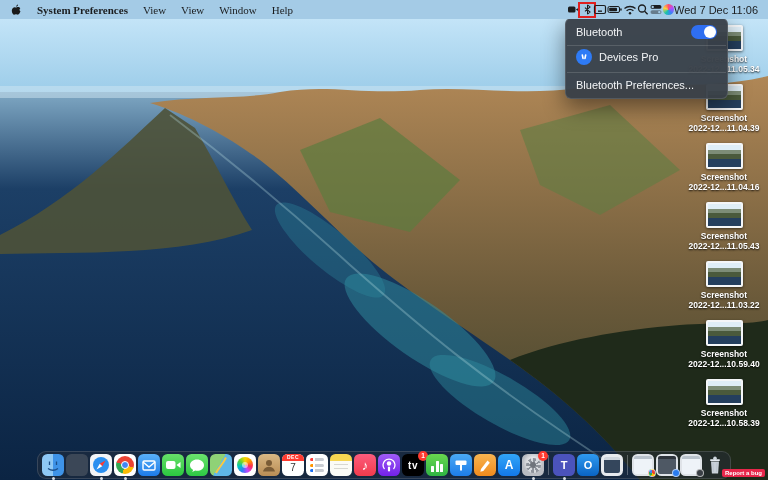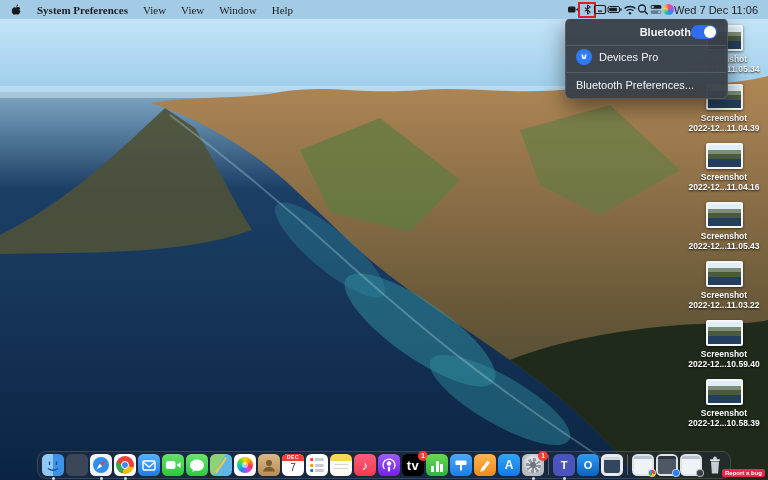--- a/index.html
+++ b/index.html
@@ -20,21 +20,21 @@
   .bt-box { display:inline-flex; align-items:center; justify-content:center;
     border:2px solid #e02020; height:16px; width:18px; margin:0 -3px; }
   .siri-disc { width:11px; height:11px; border-radius:50%;
     background:conic-gradient(#ff4d6d,#b14dff,#3b82f7,#19c3ac,#ffd23f,#ff4d6d); }
   .clock { white-space:nowrap; }
 
   
   .bt-menu { position:absolute; left:565px; top:18px; width:163px; z-index:40;
     background:rgba(56,63,72,0.96); border-radius:6px; color:#f2f4f6; font-size:11px;
     box-shadow:0 8px 22px rgba(0,0,0,.45); border:1px solid rgba(255,255,255,.12); }
-  .bt-row1 { display:flex; justify-content:flex-end; align-items:center; padding:6px 10px 6px 10px; font-weight:bold; }
+  .bt-row1 { display:flex; justify-content:space-between; align-items:center; padding:6px 10px 6px 10px; font-weight:normal; }
   .toggle { position:relative; width:26px; height:14px; border-radius:7px; background:#2f6ef0; }
   .toggle i { position:absolute; top:1px; right:1px; width:12px; height:12px; border-radius:50%; background:#fff; }
   .bt-div { height:1px; background:rgba(255,255,255,.14); margin:0 1px; }
   .bt-sec { padding:4px 10px 2px; font-size:9px; color:#a7adb3; }
   .bt-device { display:flex; align-items:center; gap:7px; padding:3px 10px 7px; }
   .bt-dev-ic { width:16px; height:16px; border-radius:50%; background:#2e7bf6; display:inline-flex; align-items:center; justify-content:center; flex:none; }
   .bt-prefs { padding:6px 10px 7px; }
 
   
   .desk-icons { position:absolute; top:20px; right:0; width:88px; z-index:10; padding-top:5px; }
@@ -89,21 +89,21 @@
   .dk.reminders i { height:3px; border-radius:2px;
     background:linear-gradient(90deg,var(--c) 0 3px,transparent 3px 5px,#c9ccd2 5px 100%); }
   .dk.reminders i:nth-child(1){--c:#fc3d39}.dk.reminders i:nth-child(2){--c:#ff9500}.dk.reminders i:nth-child(3){--c:#1d6ff2}
   .dk.notes { background:linear-gradient(180deg,#f7d651 0 30%,#fbfbf6 30%); }
   .dk.notes:after { content:""; position:absolute; left:4px; right:4px; top:10px; bottom:4px;
     background:repeating-linear-gradient(180deg,#d8d8d2 0 1px,transparent 1px 4px); }
   .dk.music { background:linear-gradient(180deg,#fc5c7d,#f23b4c); }
   .dk.music .glyph { font-size:13px; }
   .dk.podcasts { background:linear-gradient(180deg,#a05cf7,#7321e8); }
   .dk.tv { background:#000; }
-  .dk.tv .glyph { font-size:13px; letter-spacing:.5px; }
+  .dk.tv .glyph { font-size:10px; letter-spacing:.5px; }
   .dk.numbers { background:linear-gradient(180deg,#69d84f,#2fb344); align-items:flex-end; gap:1.5px; padding:0 5px 4px; }
   .dk.numbers i { width:3px; background:#fff; border-radius:.5px; }
   .dk.numbers i:nth-child(1){height:6px}.dk.numbers i:nth-child(2){height:11px}.dk.numbers i:nth-child(3){height:8px}
   .dk.keynote { background:linear-gradient(180deg,#4aa9f5,#1d7de8); }
   .dk.pages { background:linear-gradient(180deg,#f8b450,#f08b1d); }
   .dk.appstore { background:linear-gradient(180deg,#31a5f8,#1378e8); }
   .dk.appstore .glyph { font-size:12px; }
   .dk.sysprefs { background:radial-gradient(circle at 50% 40%,#e8e8ea 0 28%,#b9bcc2 60%); }
   .dk.sysprefs .gear { position:absolute; inset:3.5px; border-radius:50%;
     background:repeating-conic-gradient(#8e939b 0 22deg,#d7dade 22deg 45deg); }

